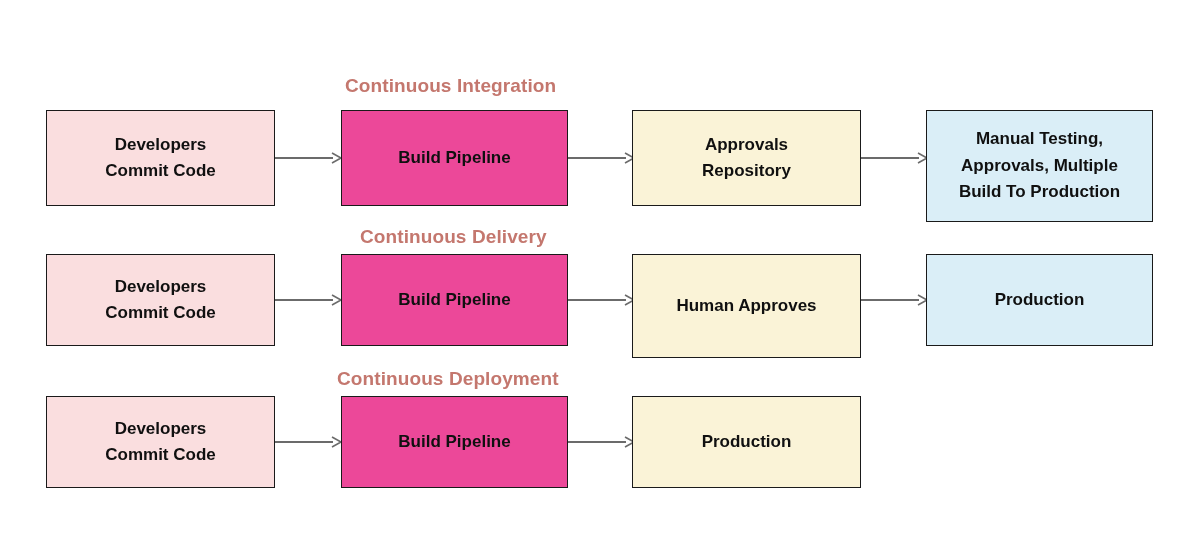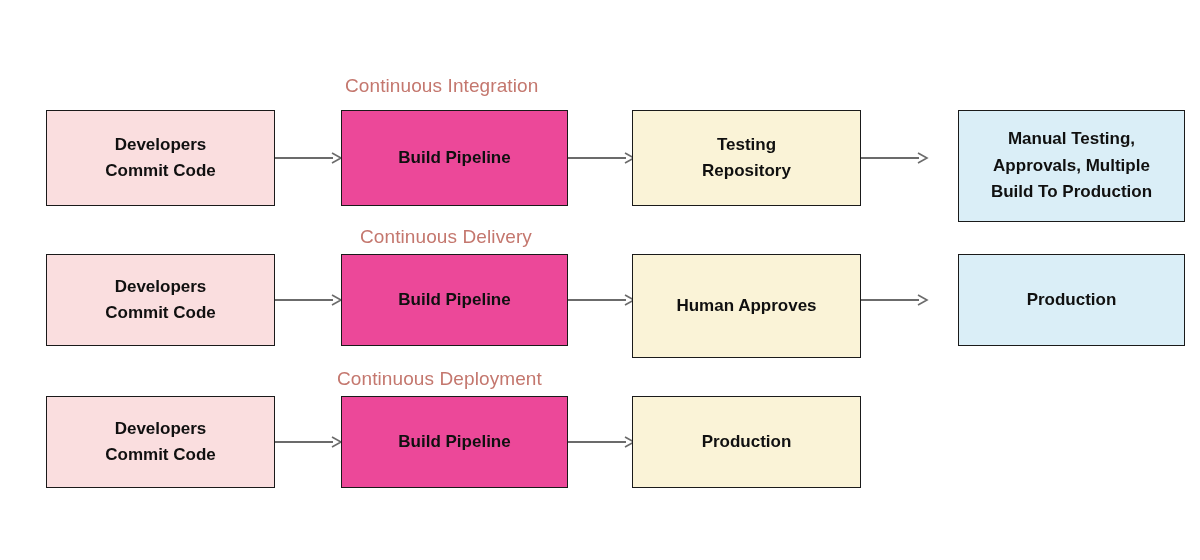--- a/index.html
+++ b/index.html
@@ -16,21 +16,21 @@
     -webkit-font-smoothing: antialiased;
   }
   #diagram {
     position: absolute;
     inset: 0;
   }
   .row-label {
     position: absolute;
     color: #c4776e;
     font-size: 19px;
-    font-weight: 400;
+    font-weight: 700;
     white-space: nowrap;
     letter-spacing: 0.1px;
     line-height: 1;
   }
   .node {
     position: absolute;
     box-sizing: border-box;
     border: 1.6px solid #1a1a1a;
     display: flex;
     align-items: center;
@@ -42,21 +42,21 @@
     line-height: 1.55;
     padding: 2px 6px;
   }
   .node .node-text {
     display: block;
     width: 100%;
   }
   .fill-pink  { background: #fadedf; justify-content: flex-end; }
   .fill-teal  { background: #ec4899; }
   .fill-cream { background: #faf3d7; }
-  .fill-blue  { background: #daeef7; margin-left: 32px; }
+  .fill-blue  { background: #daeef7; }
 
   .connector {
     position: absolute;
     height: 12px;
     display: block;
   }
   .connector svg { display: block; overflow: visible; }
 </style>
 </head>
 <body>
@@ -85,21 +85,21 @@
 
   <div class="connector" style="left:568px; top:152px; width:66px;">
     <svg width="66" height="12" viewBox="0 0 66 12" aria-hidden="true">
       <line x1="0" y1="6" x2="58" y2="6" stroke="#6b6b6b" stroke-width="2"></line>
       <path d="M57 1 L66 6 L57 11" fill="none" stroke="#6b6b6b" stroke-width="1.6"></path>
     </svg>
   </div>
 
   <div class="node fill-cream" style="left:632px; top:110px; width:229px; height:96px;">
     <span class="node-text">
-      <span>Testing</span><br>
+      <span>Approvals</span><br>
       <span>Repository</span>
     </span>
   </div>
 
   <div class="connector" style="left:861px; top:152px; width:66px;">
     <svg width="66" height="12" viewBox="0 0 66 12" aria-hidden="true">
       <line x1="0" y1="6" x2="58" y2="6" stroke="#6b6b6b" stroke-width="2"></line>
       <path d="M57 1 L66 6 L57 11" fill="none" stroke="#6b6b6b" stroke-width="1.6"></path>
     </svg>
   </div>

